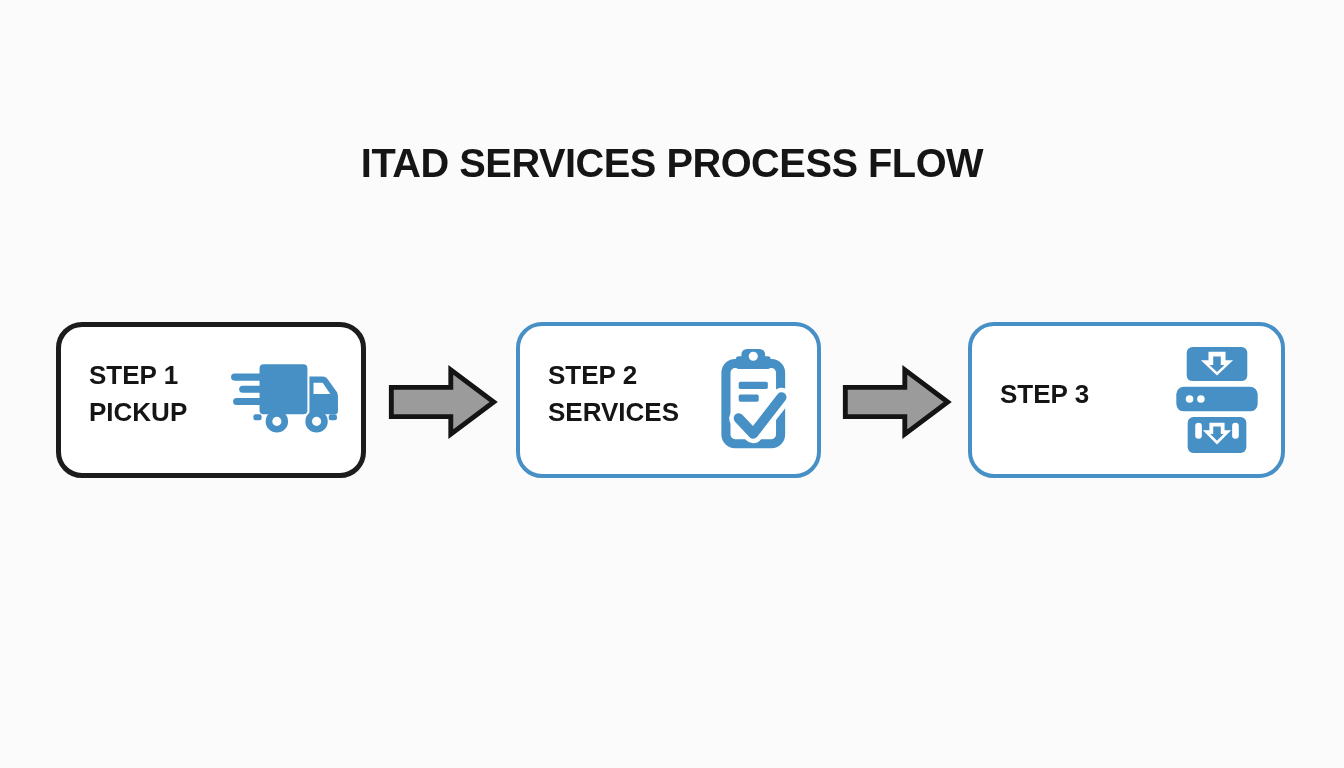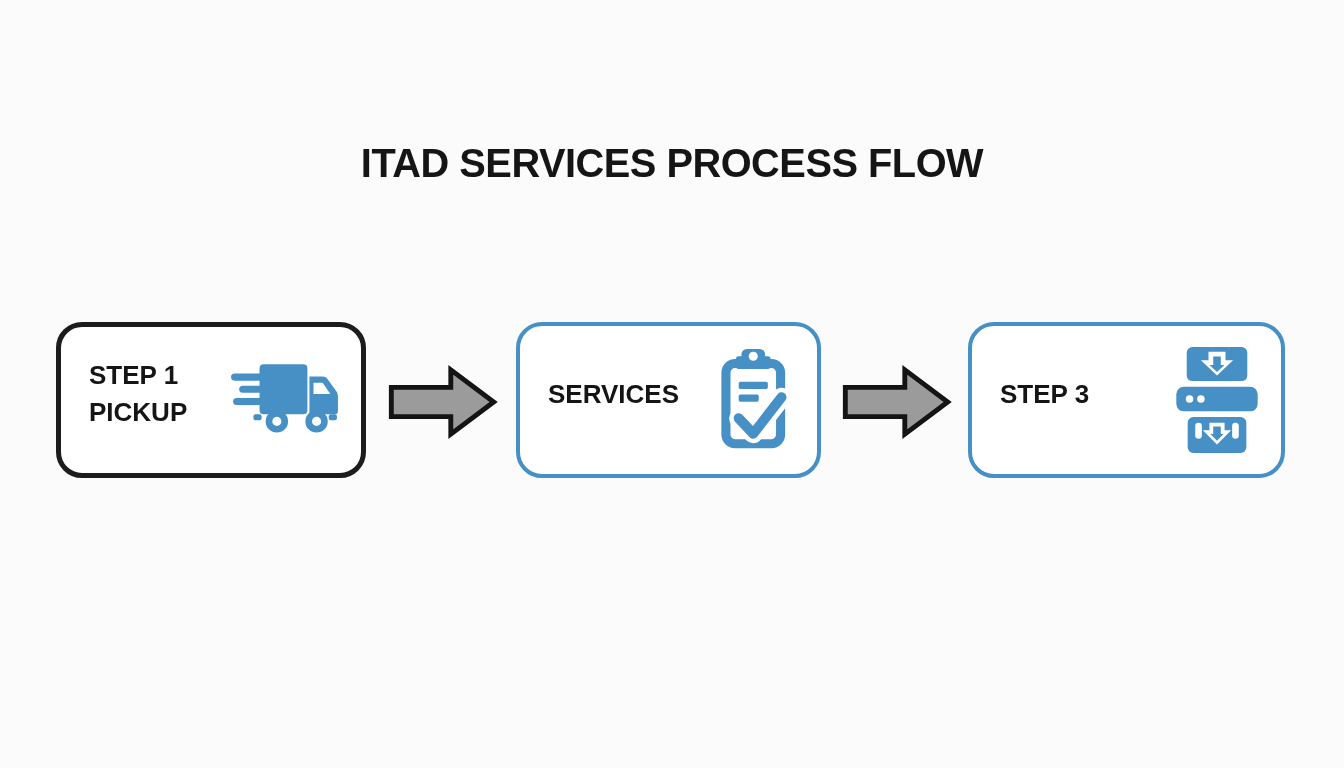--- a/index.html
+++ b/index.html
@@ -78,20 +78,21 @@
   </div>
 
   <div class="connector" id="connector-1">
     <svg width="110" height="78" viewBox="0 0 112 80" aria-hidden="true">
       <polygon points="3,25 64,25 64,7 108,40 64,73 64,55 3,55" fill="var(--arrow-fill)" stroke="var(--arrow-outline)" stroke-width="5" stroke-linejoin="miter"></polygon>
     </svg>
   </div>
 
   <div class="step-box blue" id="step-2">
     <div class="step-text">
+      <span>STEP 2</span>
       <span>SERVICES</span>
     </div>
     <div class="step-icon">
       <svg width="82" height="104" viewBox="0 0 90 112" aria-hidden="true">
         <rect x="12" y="16" width="60" height="88" rx="10" fill="none" stroke="currentColor" stroke-width="10"></rect>
         <rect x="23" y="8" width="38" height="14" rx="3" fill="currentColor"></rect>
         <rect x="29" y="0" width="26" height="16" rx="6" fill="currentColor"></rect>
         <circle cx="42" cy="8" r="5" fill="#ffffff"></circle>
         <rect x="26" y="36" width="32" height="8" rx="2" fill="currentColor"></rect>
         <rect x="26" y="50" width="22" height="8" rx="2" fill="currentColor"></rect>

